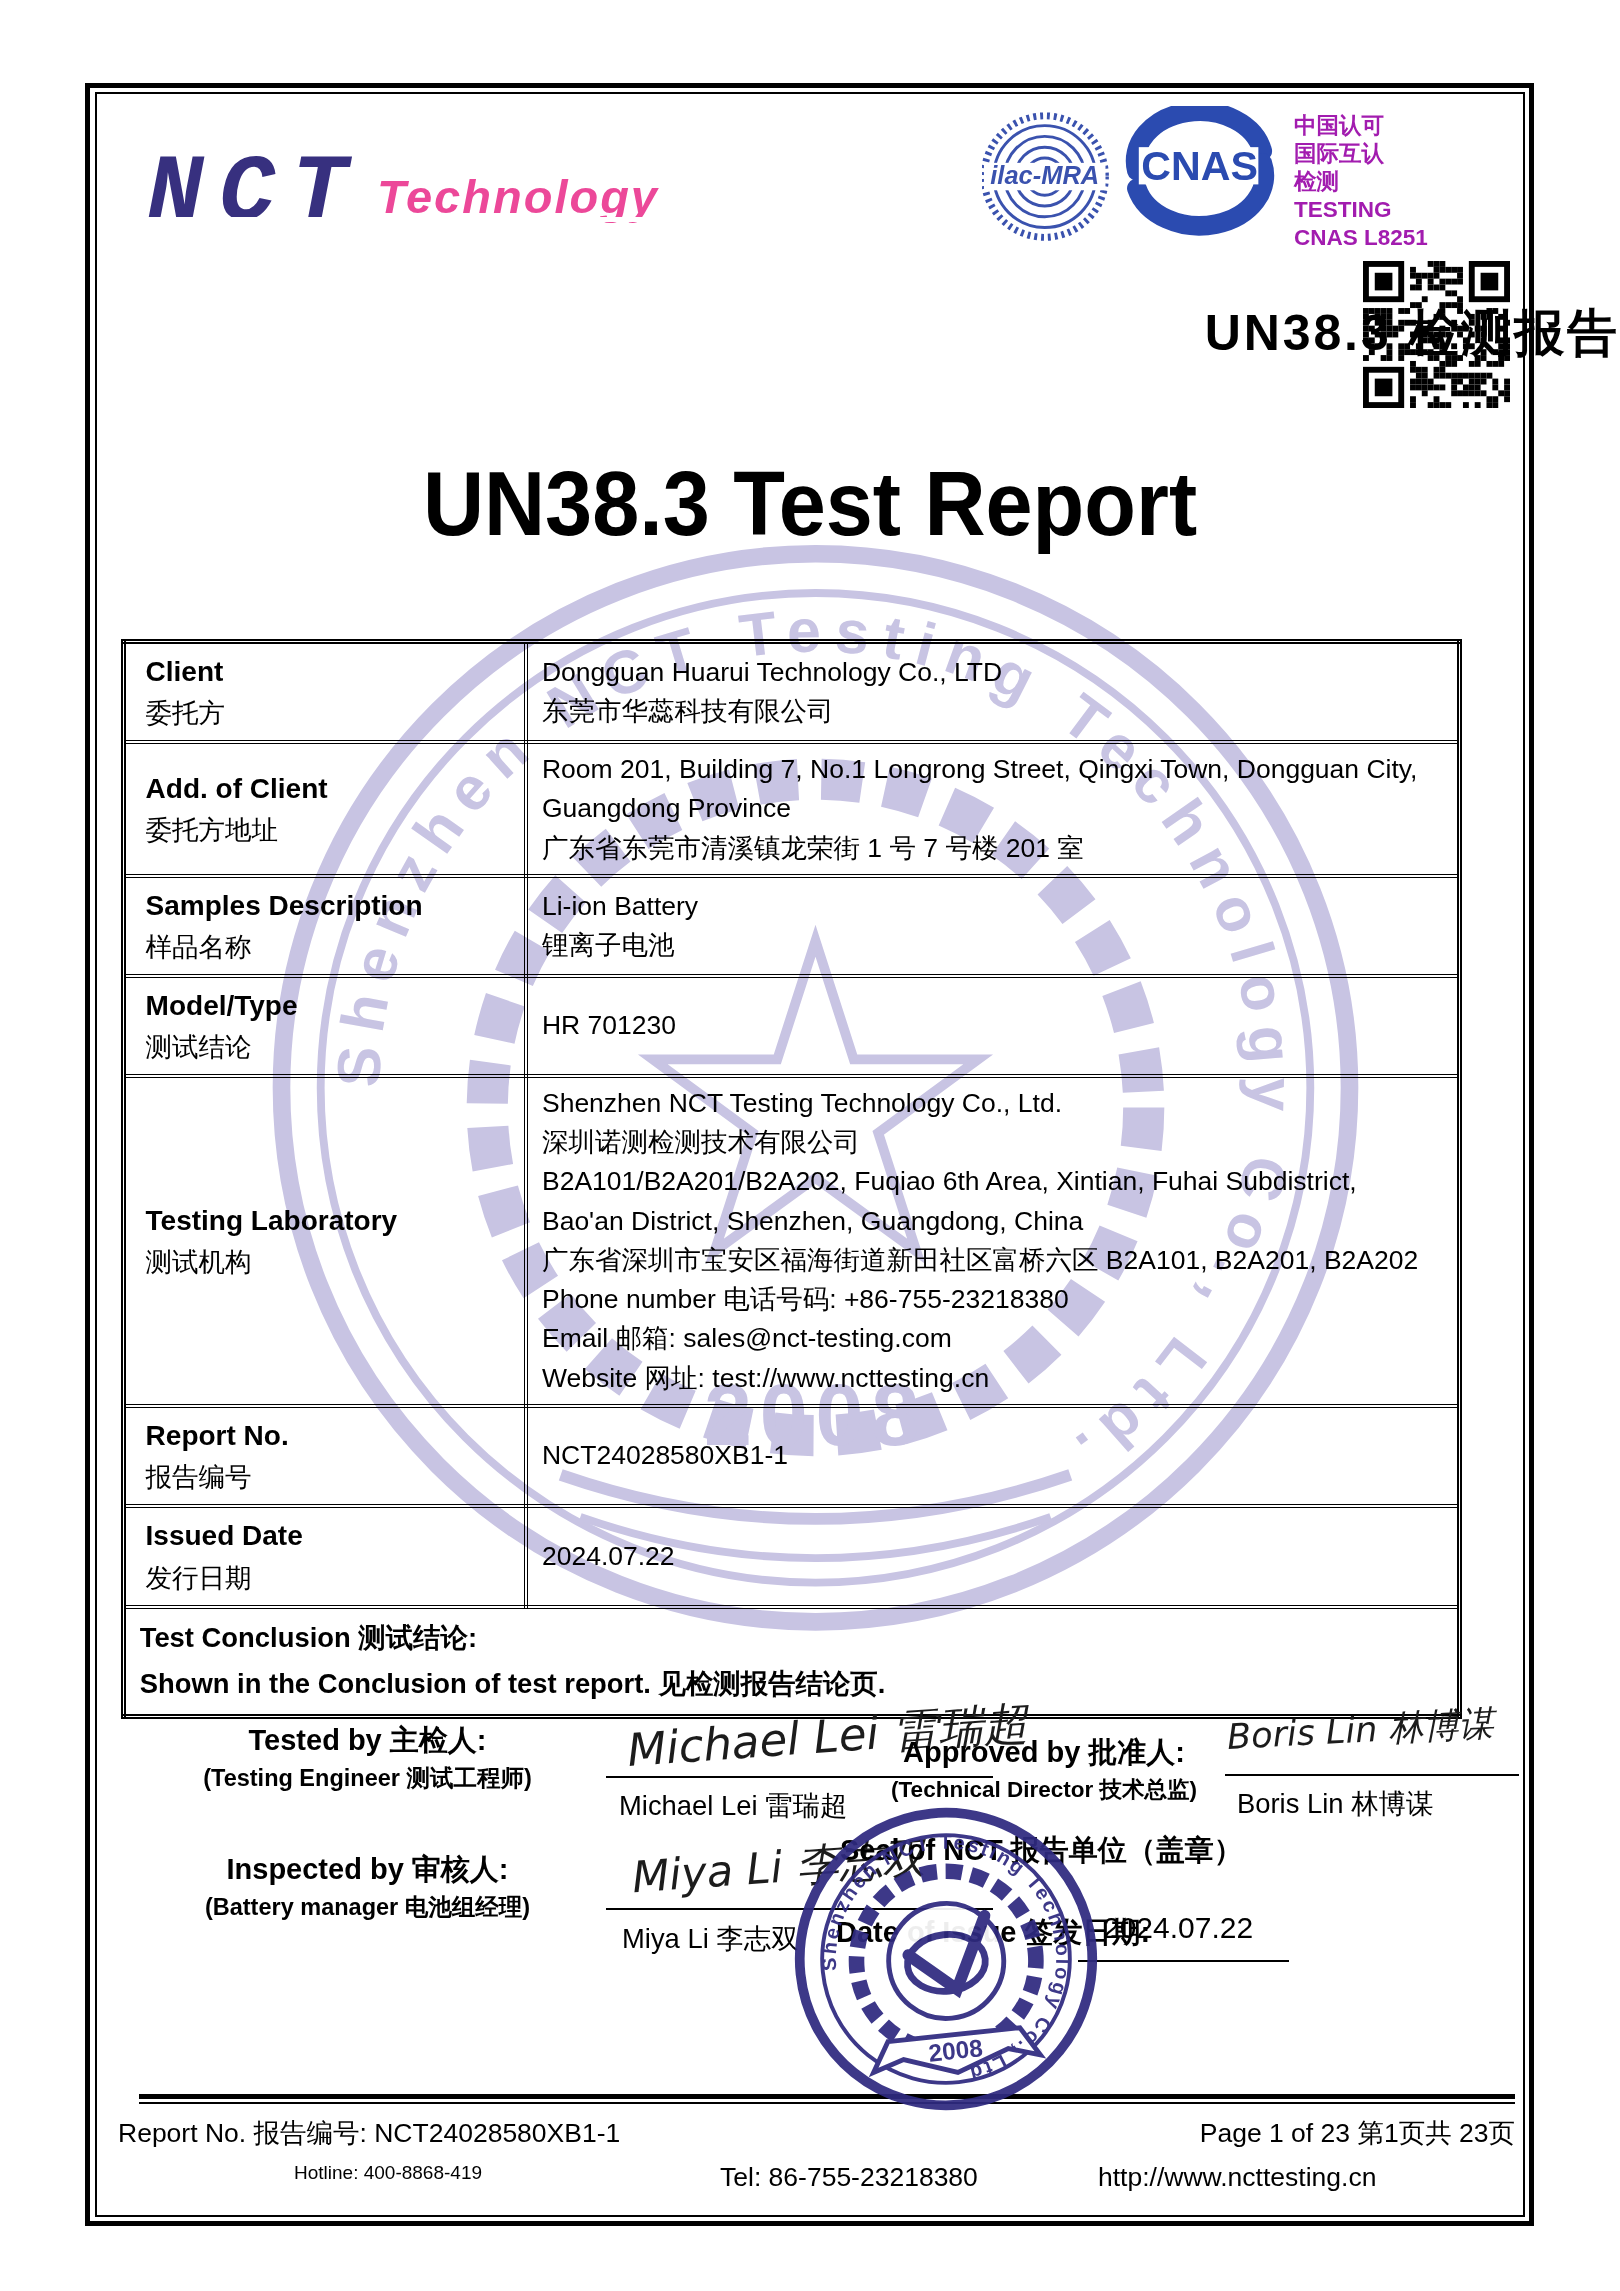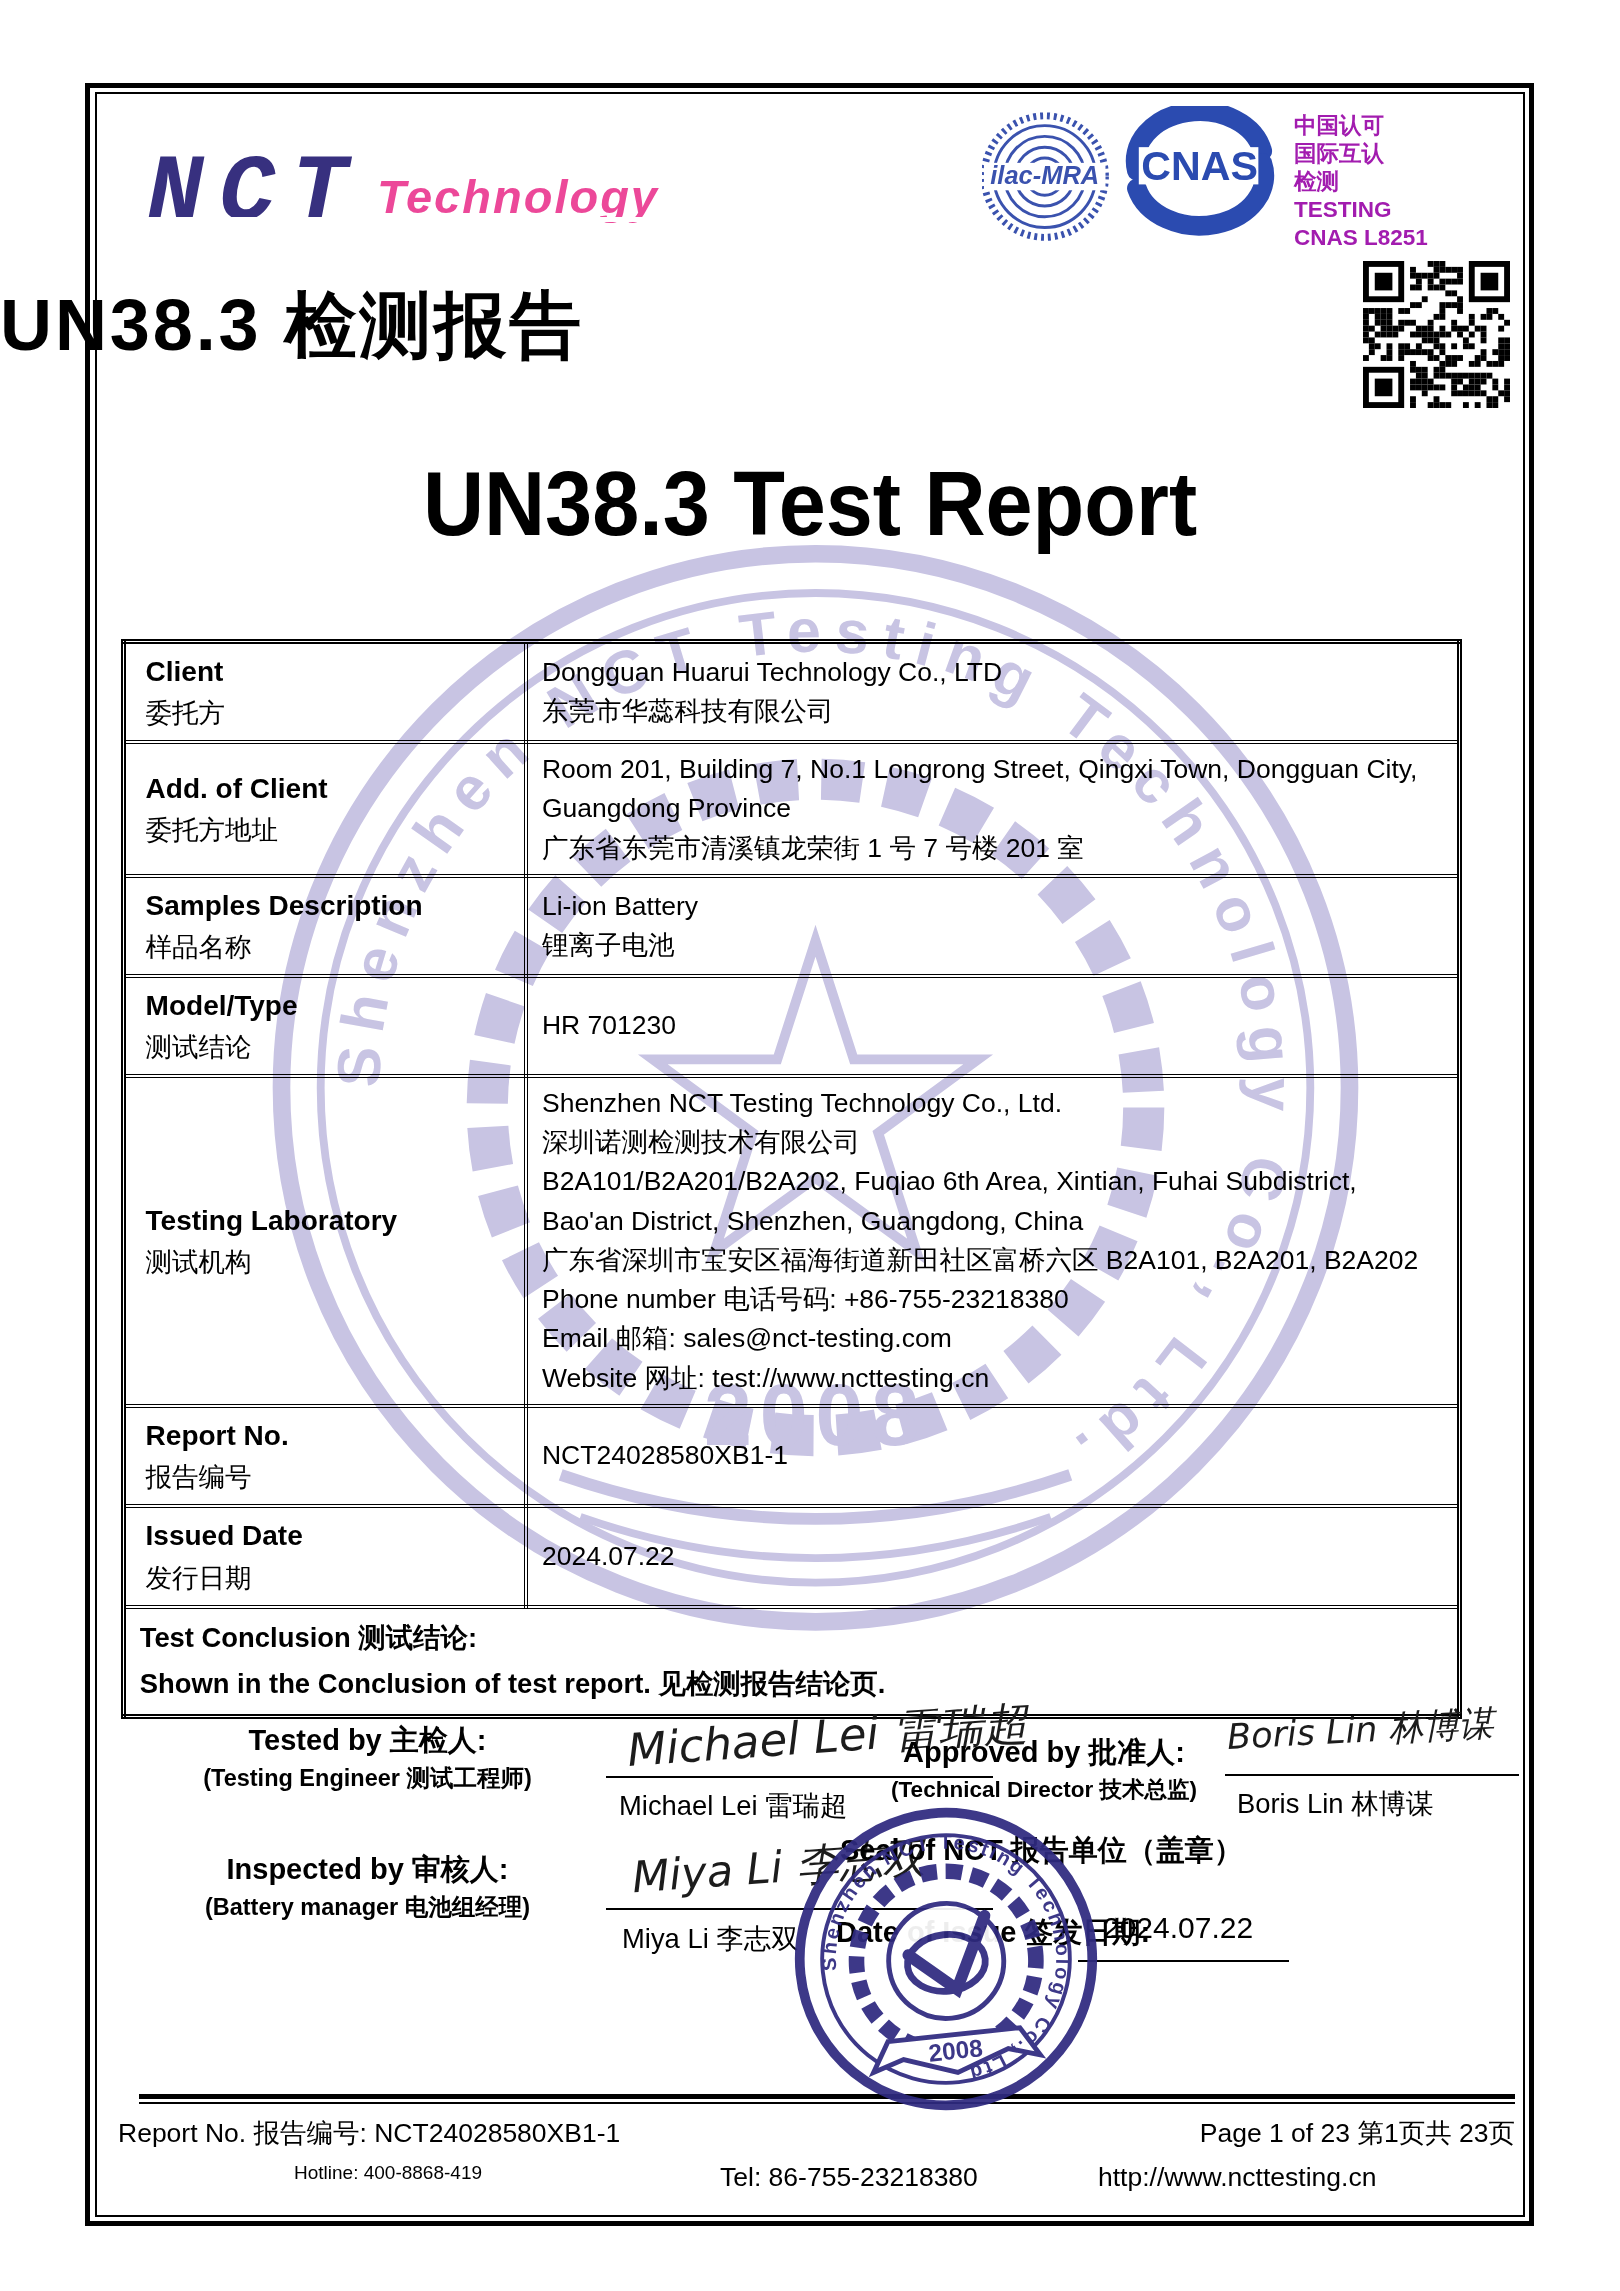--- a/index.html
+++ b/index.html
@@ -17,22 +17,22 @@
   .tech-word{font-size:47px;font-weight:bold;font-style:italic;color:#ec4899;
         display:inline-block;margin-left:13.7px;transform:translateY(-5.9px);letter-spacing:2px;}
   .logo-stripes{position:absolute;left:137px;top:210px;width:627px;height:45px;z-index:3;
         background:repeating-linear-gradient(to bottom,rgba(255,255,255,0) 0 6.9px,#ffffff 6.9px 11.8px);}
   .cert-logos{position:absolute;left:982px;top:106px;z-index:2;}
   .cert-text{position:absolute;left:1294px;top:112px;z-index:2;width:176px;
         font-size:22.5px;font-weight:bold;color:#a21caf;line-height:1.24;}
   .qr-box{position:absolute;left:1363px;top:261px;width:147px;height:147px;z-index:2;}
 
   
-  .title-cn{position:absolute;left:0;right:0;top:278px;text-align:left;z-index:2;
-        font-size:72px;font-weight:bold;letter-spacing:2.9px;}
+  .title-cn{position:absolute;left:0;right:0;top:300px;text-align:right;z-index:2;
+        font-size:50px;font-weight:bold;letter-spacing:2.9px;}
   .title-en{position:absolute;left:0;right:0;top:453px;text-align:center;z-index:2;
         font-size:90px;font-weight:bold;transform:scaleX(.94);}
 
   
   .watermark{position:absolute;left:257px;top:480px;width:1117px;height:1245px;z-index:0;pointer-events:none;}
 
   
   .main-table{position:absolute;left:121px;top:639px;z-index:2;border-collapse:collapse;
         table-layout:fixed;width:1341px;background:transparent;}
   .main-table td{border:4.9px double #000;vertical-align:middle;padding:5.9px 13.7px;}

